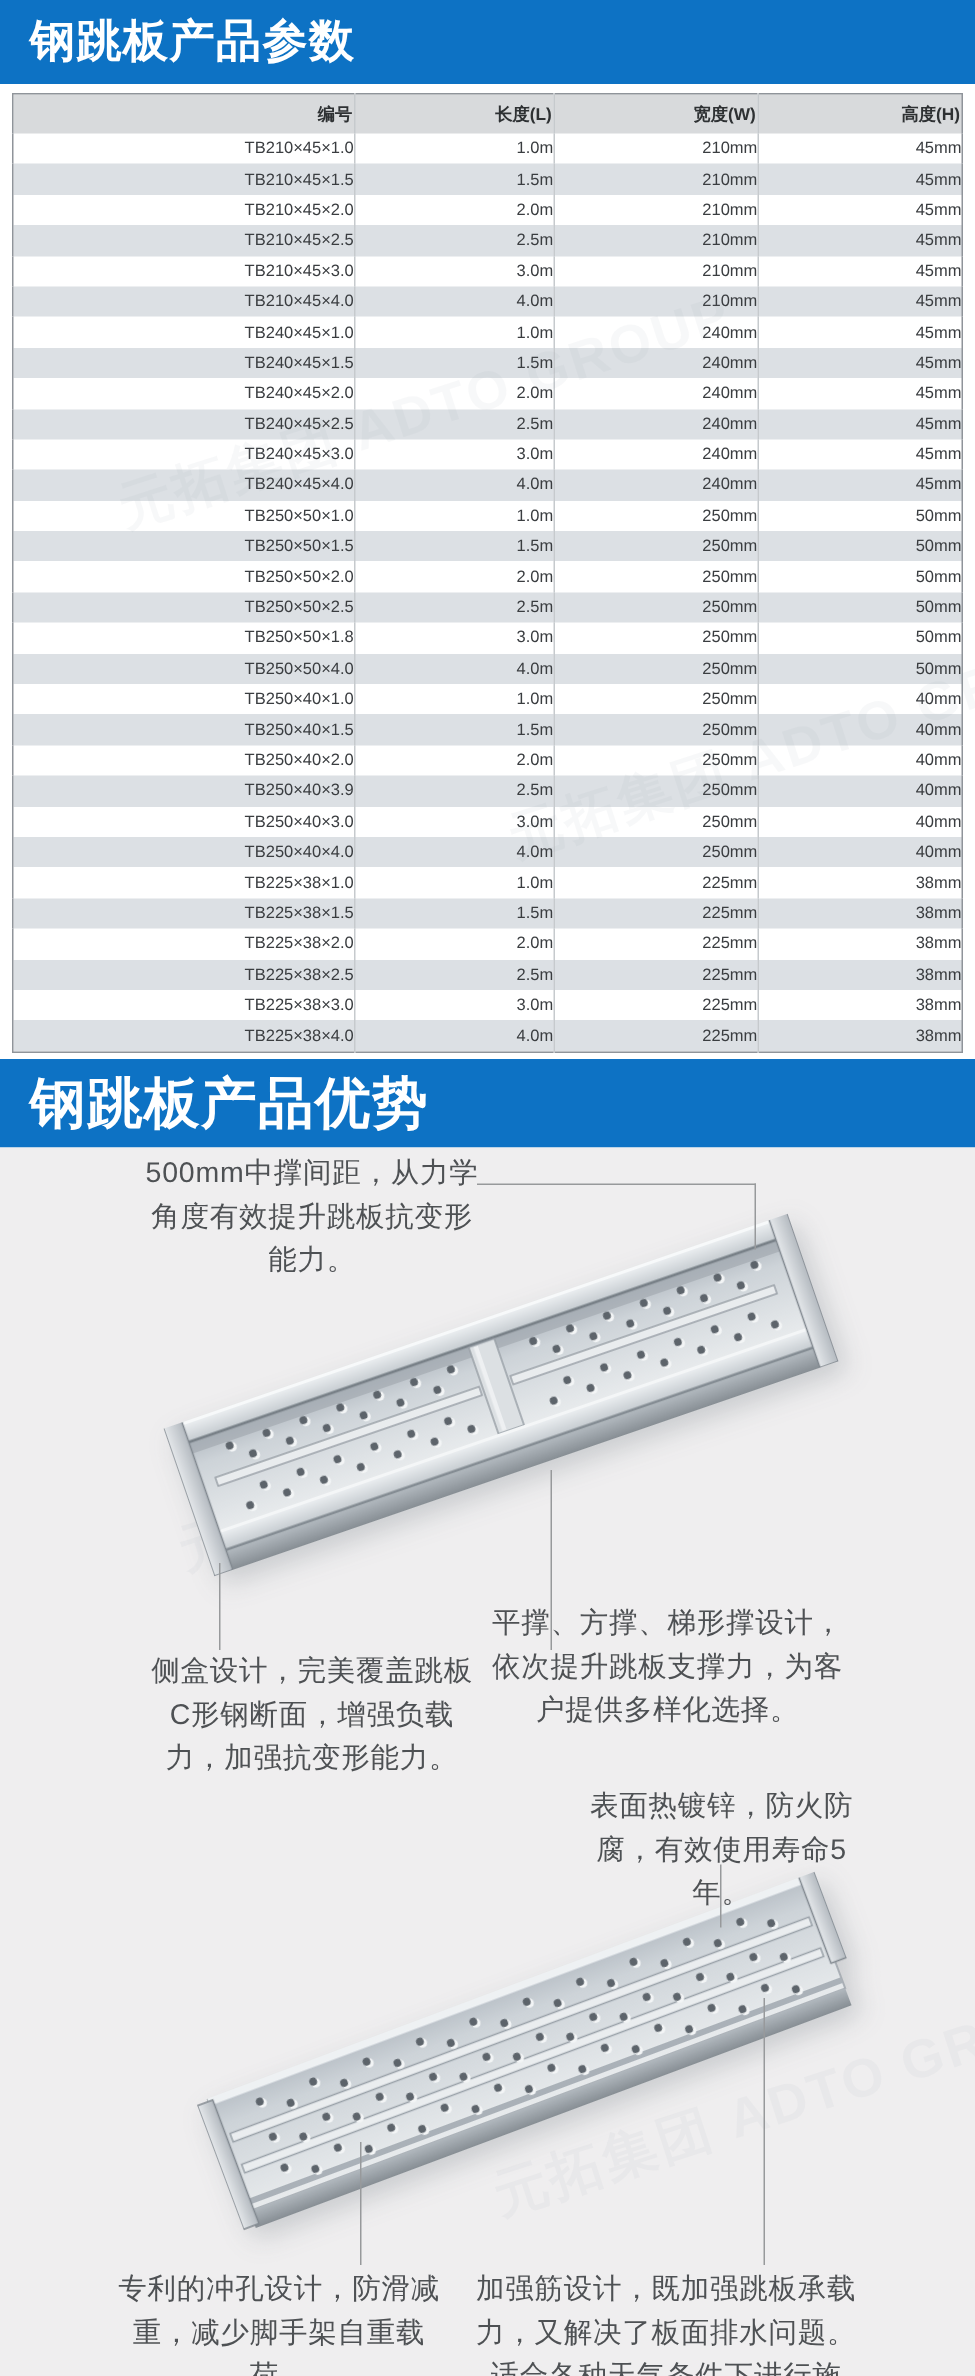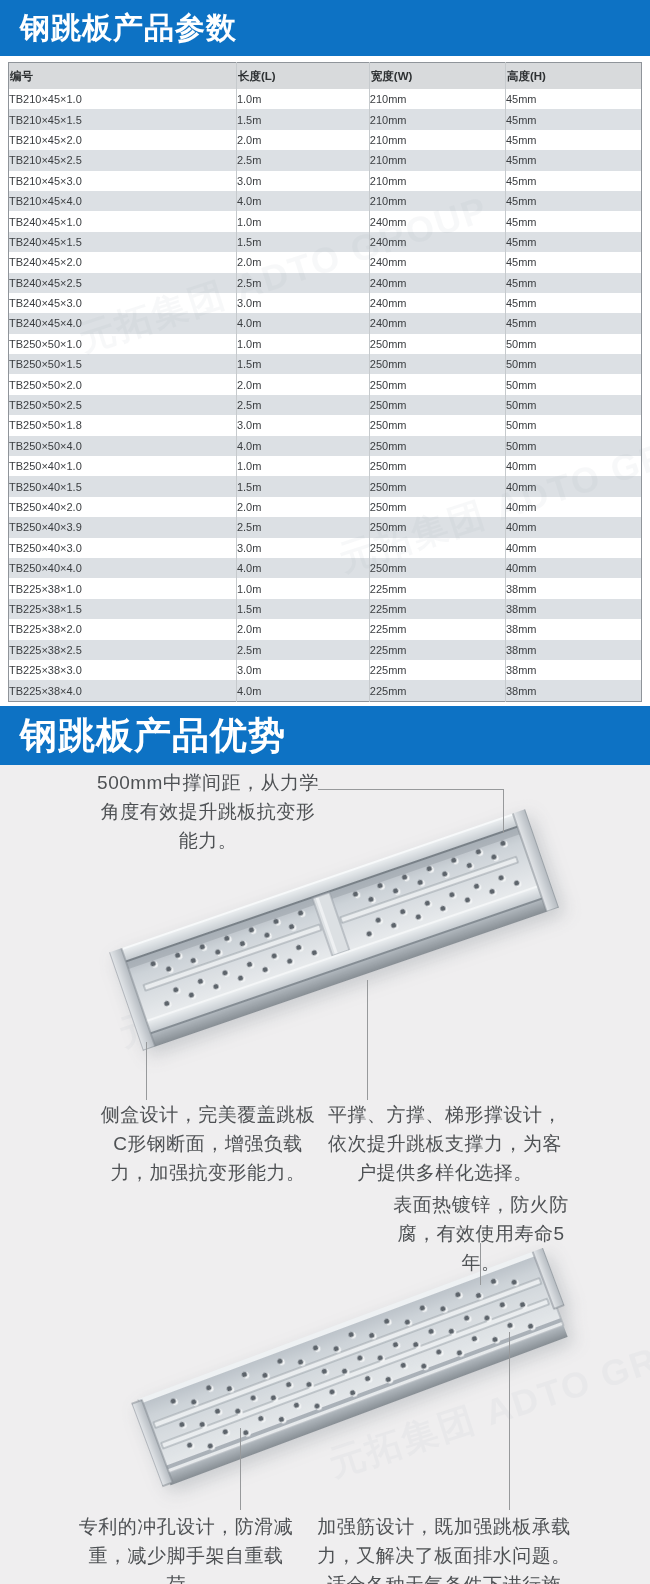--- a/index.html
+++ b/index.html
@@ -13,21 +13,21 @@
   
   .band{position:absolute;left:0;width:650px;background:var(--header_blue,#0d72c4);
         display:flex;align-items:center;box-sizing:border-box;padding-left:16px;}
   .band1{top:0;height:56px;}
   .band2{top:706px;height:59px;}
   .band h1{margin:4px;color:#ffffff;font-weight:700;font-size:30px;letter-spacing:1px;line-height:1;}
   .band2 h1{font-size:37px;}
 
   
   .spec{position:absolute;left:8px;top:62px;width:634px;border-collapse:collapse;
-        table-layout:fixed;font-size:11px;color:#3a3d40;text-align:left;background:#ffffff;
+        table-layout:fixed;font-size:11px;color:#3a3d40;text-align:right;background:#ffffff;
         border:1px solid #8f949a;}
   .spec th{height:24px;background:var(--table_header_bg,#d8dadc);font-weight:600;font-size:11.5px;color:#2e3133;}
   .spec td{height:20.4px;padding:0;}
   .spec tbody tr:nth-child(even){background:var(--row_alt,#dce0e4);}
   .spec th + th, .spec td + td{border-left:1px solid #c6cacd;}
 
   
   .adv{position:absolute;left:0;top:765px;width:650px;height:819px;background:var(--section_bg,#efeeef);}
 
   .ann{position:absolute;font-size:19px;line-height:29px;color:#4e5154;
@@ -412,21 +412,21 @@
           <circle cx="409.3" cy="68.4" r="3.1" fill="#f3f5f6"></circle>
           <circle cx="408" cy="67" r="2.6" fill="#5d646b"></circle>
         </g>
     </svg>
   </div>
 
   <div class="leader" style="left:146px;top:1042px;width:1px;height:58px;"></div>
   <div class="leader" style="left:367px;top:980px;width:1px;height:120px;"></div>
 
   <div class="ann" style="left:94px;top:1100px;width:228px;">侧盒设计，完美覆盖跳板C形钢断面，增强负载力，加强抗变形能力。</div>
-  <div class="ann" style="left:325px;top:1100px;width:240px;">平撑、方撑、梯形撑设计，依次提升跳板支撑力，为客户提供多样化选择。</div>
+  <div class="ann" style="left:325px;top:1068px;width:240px;">平撑、方撑、梯形撑设计，依次提升跳板支撑力，为客户提供多样化选择。</div>
 
   <div class="ann" style="left:385px;top:1190px;width:192px;">表面热镀锌，防火防腐，有效使用寿命5年。</div>
   <div class="leader" style="left:480px;top:1243px;width:1px;height:42px;"></div>
 
   <div class="plank plank2">
     <svg width="440" height="92" viewBox="0 0 440 92" xmlns="http://www.w3.org/2000/svg">
       <rect x="8" y="0" width="424" height="80" fill="url(#gDeck)" stroke="#9aa1a8"></rect>
       <rect x="8" y="0" width="424" height="5" fill="#eef1f3"></rect>
       <rect x="8" y="72" width="424" height="4" fill="#aab1b8"></rect>
       <rect x="14" y="27" width="412" height="6" fill="#eaedef" stroke="#99a1a8"></rect>

